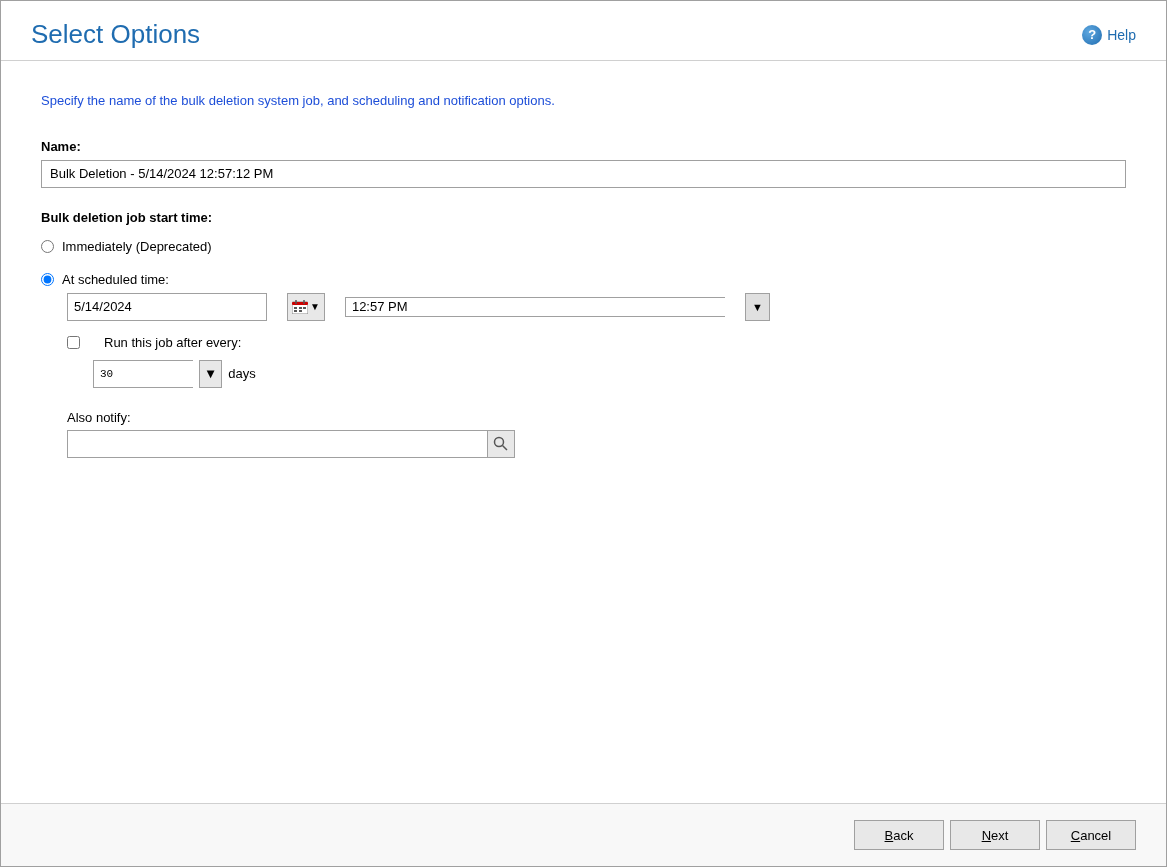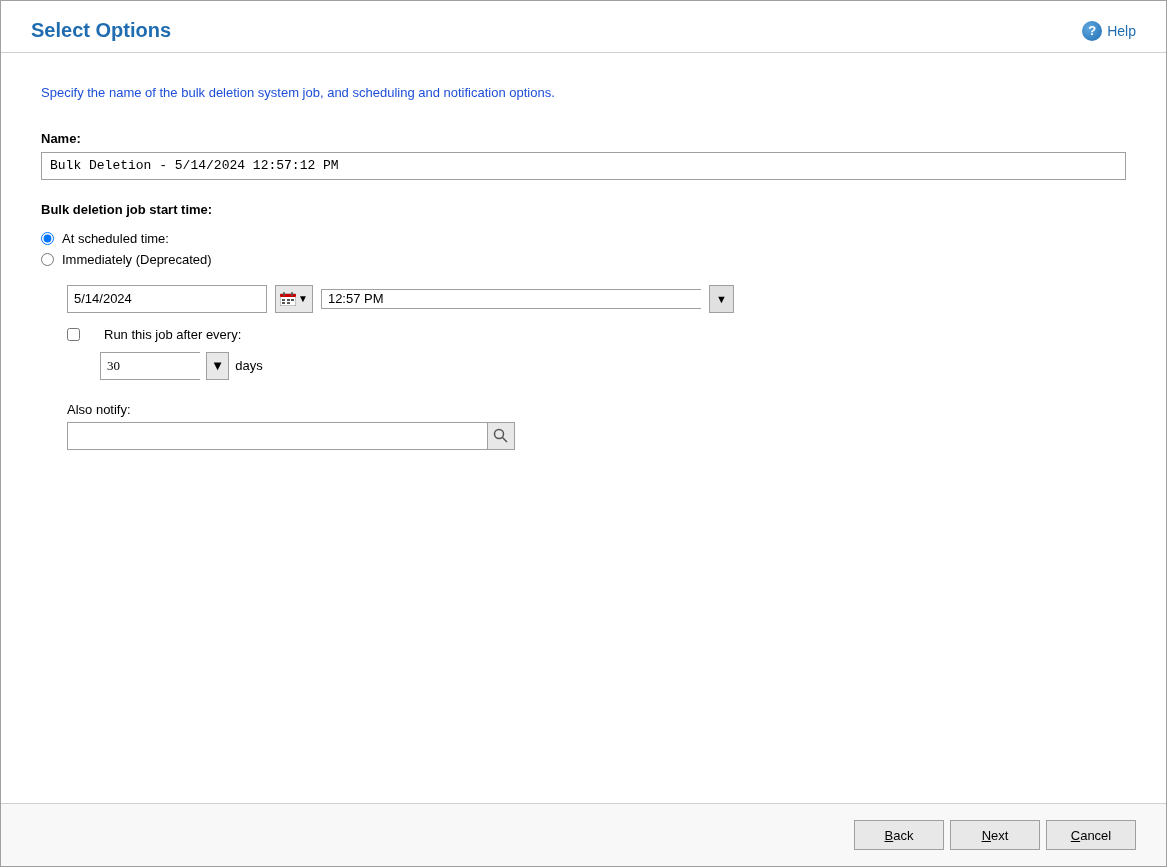--- a/index.html
+++ b/index.html
@@ -21,22 +21,22 @@
       flex-direction: column;
     }
     .header {
       display: flex;
       align-items: center;
       justify-content: space-between;
       padding: 18px 30px 10px 30px;
       border-bottom: 1px solid #d0d0d0;
     }
     .header-title {
-      font-size: 20px;
-      font-weight: bold;
+      font-size: 26px;
+      font-weight: normal;
       color: #1f6cb0;
     }
     .help-link {
       display: flex;
       align-items: center;
       gap: 5px;
       color: #1f6cb0;
       text-decoration: none;
       font-size: 14px;
       cursor: pointer;
@@ -72,21 +72,21 @@
       font-weight: bold;
       margin-bottom: 6px;
       display: block;
       font-size: 13px;
     }
     .text-input {
       width: 100%;
       padding: 5px 8px;
       border: 1px solid #a0a0a0;
       font-size: 13px;
-      font-family: Liberation Mono, monospace;
+      font-family: Liberation Sans, sans-serif;
       height: 28px;
     }
     .section-label {
       font-weight: bold;
       font-size: 13px;
       margin-bottom: 14px;
     }
     .radio-option {
       display: flex;
       align-items: center;
@@ -96,21 +96,21 @@
     .radio-option input[type="radio"] {
       margin: 0;
       cursor: pointer;
     }
     .radio-label {
       font-size: 13px;
     }
     .scheduled-row {
       display: flex;
       align-items: center;
-      gap: 8px;
+      gap: 20px;
       margin-top: 6px;
       margin-left: 26px;
     }
     .date-input {
       width: 200px;
       padding: 4px 6px;
       border: 1px solid #a0a0a0;
       font-size: 13px;
       font-family: inherit;
       height: 28px;
@@ -167,25 +167,24 @@
       display: flex;
       align-items: center;
       gap: 6px;
       margin-left: 26px;
       margin-top: 4px;
     }
     .days-input {
       width: 100px;
       padding: 4px 6px;
       border: 1px solid #a0a0a0;
-      font-size: 13px;
-      font-family: Liberation Serif, serif;
+      font-size: 11px;
+      font-family: Liberation Mono, monospace;
       height: 28px;
       border-right: none;
-      margin-left: 7px;
     }
     .days-label {
       font-size: 13px;
     }
     .email-section {
       margin-top: 10px;
     }
     .email-checkbox-row {
       display: flex;
       align-items: center;
@@ -268,28 +267,28 @@
     <p class="description">Specify the name of the bulk deletion system job, and scheduling and notification options.</p>
 
     <div class="form-group">
       <label class="form-label">Name:</label>
       <input type="text" class="text-input" value="Bulk Deletion - 5/14/2024 12:57:12 PM" style="">
     </div>
 
     <div class="form-group">
       <div class="section-label">Bulk deletion job start time:</div>
 
+      <div class="radio-option">
+        <input type="radio" name="startTime" id="immediately" style="">
+        <label class="radio-label" for="immediately">Immediately (Deprecated)</label>
+      </div>
+
       <div class="radio-option" style="margin-bottom: 6px;">
         <input type="radio" name="startTime" id="scheduled" checked="" style="">
         <label class="radio-label" for="scheduled">At scheduled time:</label>
-      </div>
-
-      <div class="radio-option">
-        <input type="radio" name="startTime" id="immediately" style="">
-        <label class="radio-label" for="immediately">Immediately (Deprecated)</label>
       </div>
 
       <div class="scheduled-row">
         <input type="text" class="date-input" value="5/14/2024" style="">
         <button class="calendar-btn" style="display:flex; align-items:center; gap:2px;">
           <svg width="16" height="14" viewBox="0 0 16 14">
             <rect x="0" y="2" width="16" height="12" rx="1" fill="#fff" stroke="#888" stroke-width="1"></rect>
             <rect x="0" y="2" width="16" height="3" fill="#c00" rx="1"></rect>
             <line x1="4" y1="0" x2="4" y2="4" stroke="#555" stroke-width="1.5"></line>
             <line x1="12" y1="0" x2="12" y2="4" stroke="#555" stroke-width="1.5"></line>

